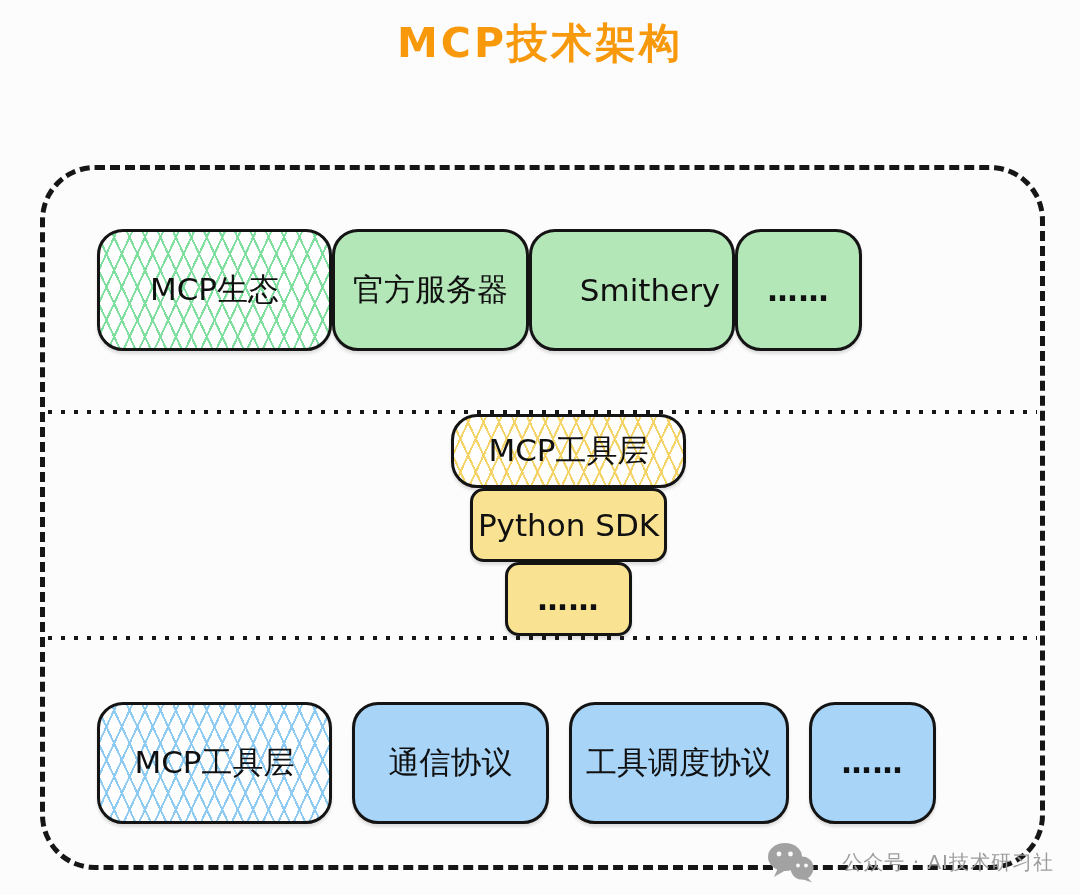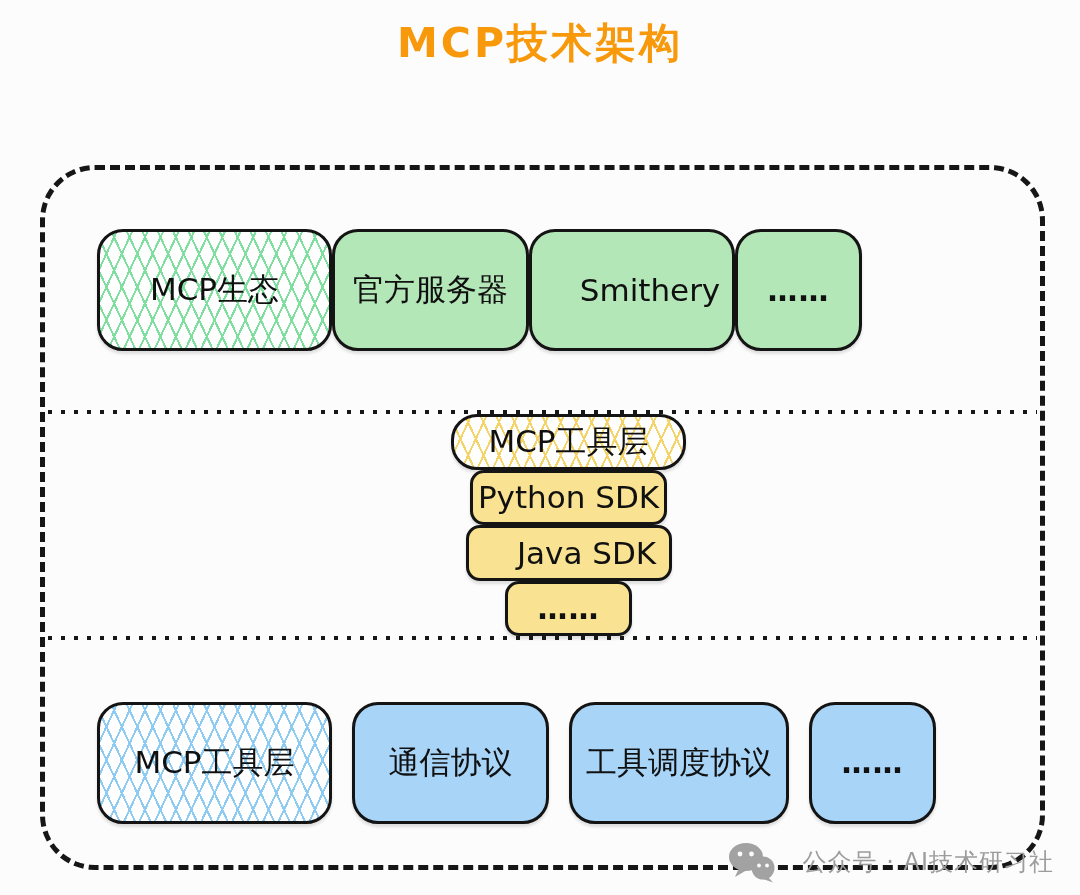--- a/index.html
+++ b/index.html
@@ -83,21 +83,21 @@
       repeating-linear-gradient(115deg,#8ecbf2 0 2px,transparent 2px 14px),
       repeating-linear-gradient(245deg,#8ecbf2 0 2px,transparent 2px 14px);
   }
   .watermark{
     position:absolute;
     right:26px; bottom:12px;
     display:flex;
     align-items:center;
     gap:26px;
     color:#9c9c9c;
-    font-size:24px;
+    font-size:20px;
     letter-spacing:1px;
     z-index:5;
   }
 </style>
 </head>
 <body>
 
 <div class="page">
 
   <h1 class="diagram-title">MCP技术架构</h1>
@@ -120,23 +120,20 @@
     </div>
 
     <div class="divider"></div>
 
     <div class="layer layer-tool">
       <div class="box w-label hatch hatch-yellow">
         <span>MCP工具层</span>
       </div>
       <div class="box w-m fill-yellow">
         <span>Python SDK</span>
-      </div>
-      <div class="box w-l fill-yellow">
-        <span>Java SDK</span>
       </div>
       <div class="box w-s fill-yellow">
         <span class="dots">……</span>
       </div>
     </div>
 
     <div class="divider"></div>
 
     <div class="layer layer-proto">
       <div class="box w-label hatch hatch-blue">

